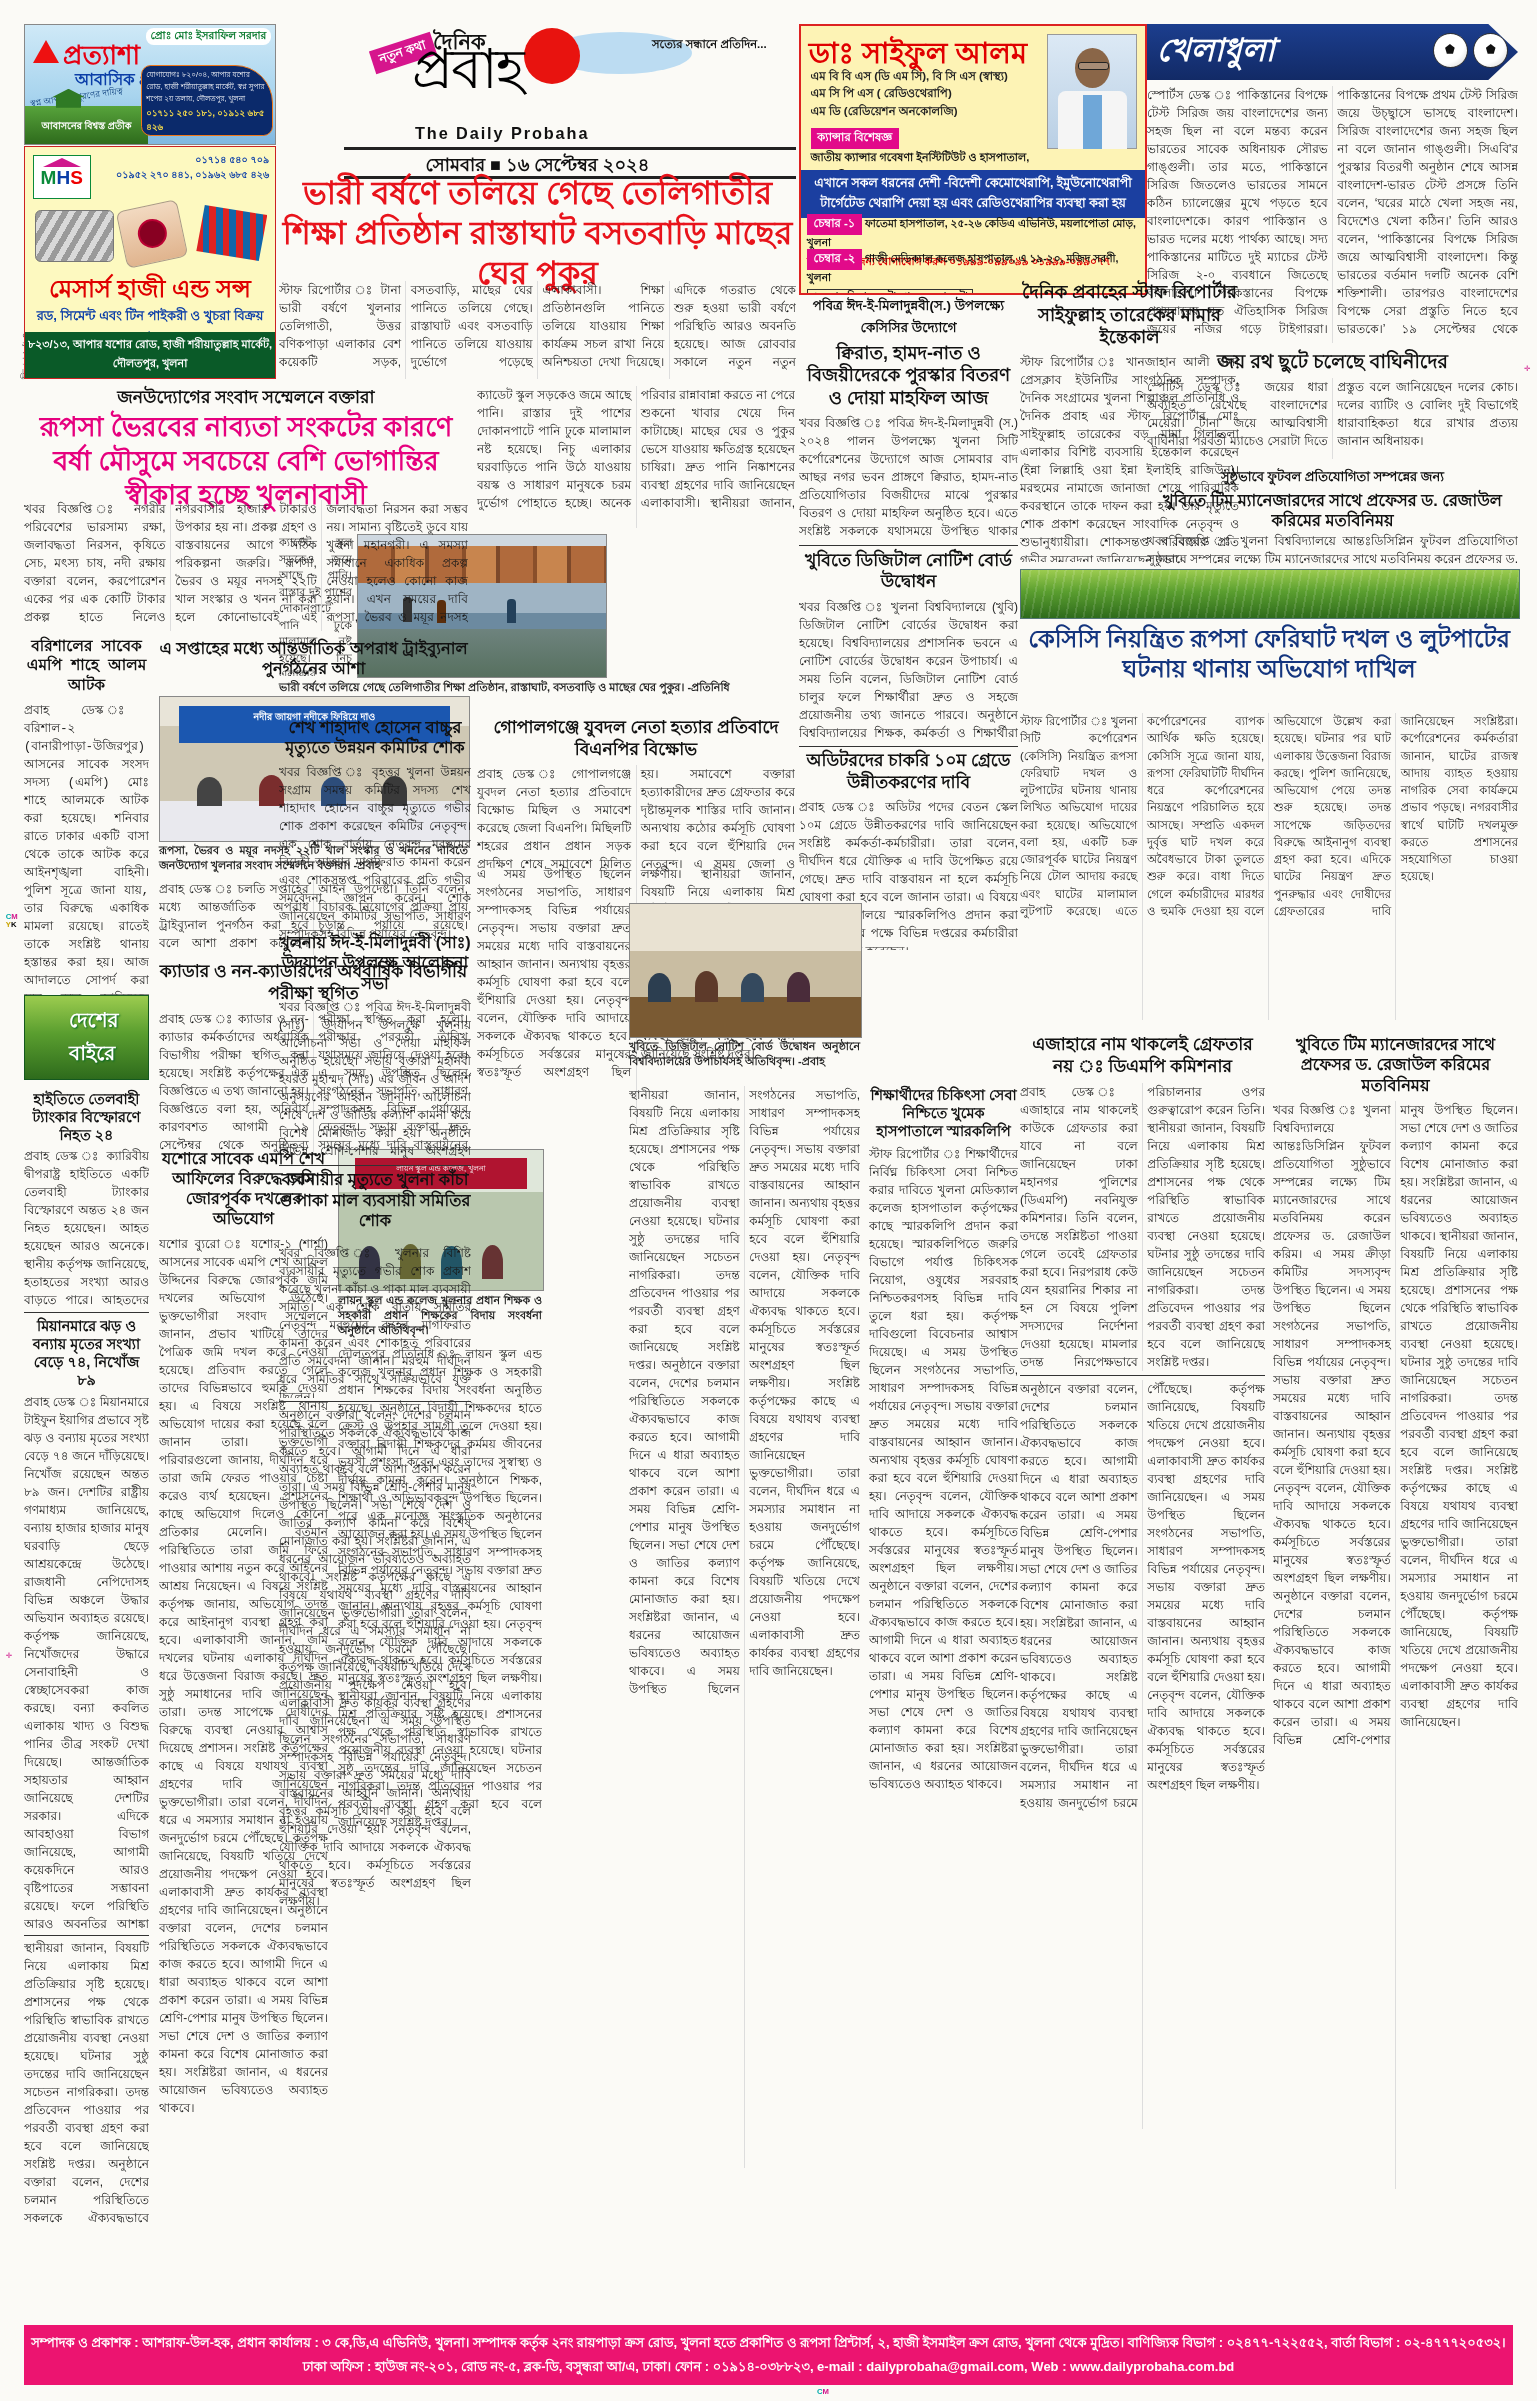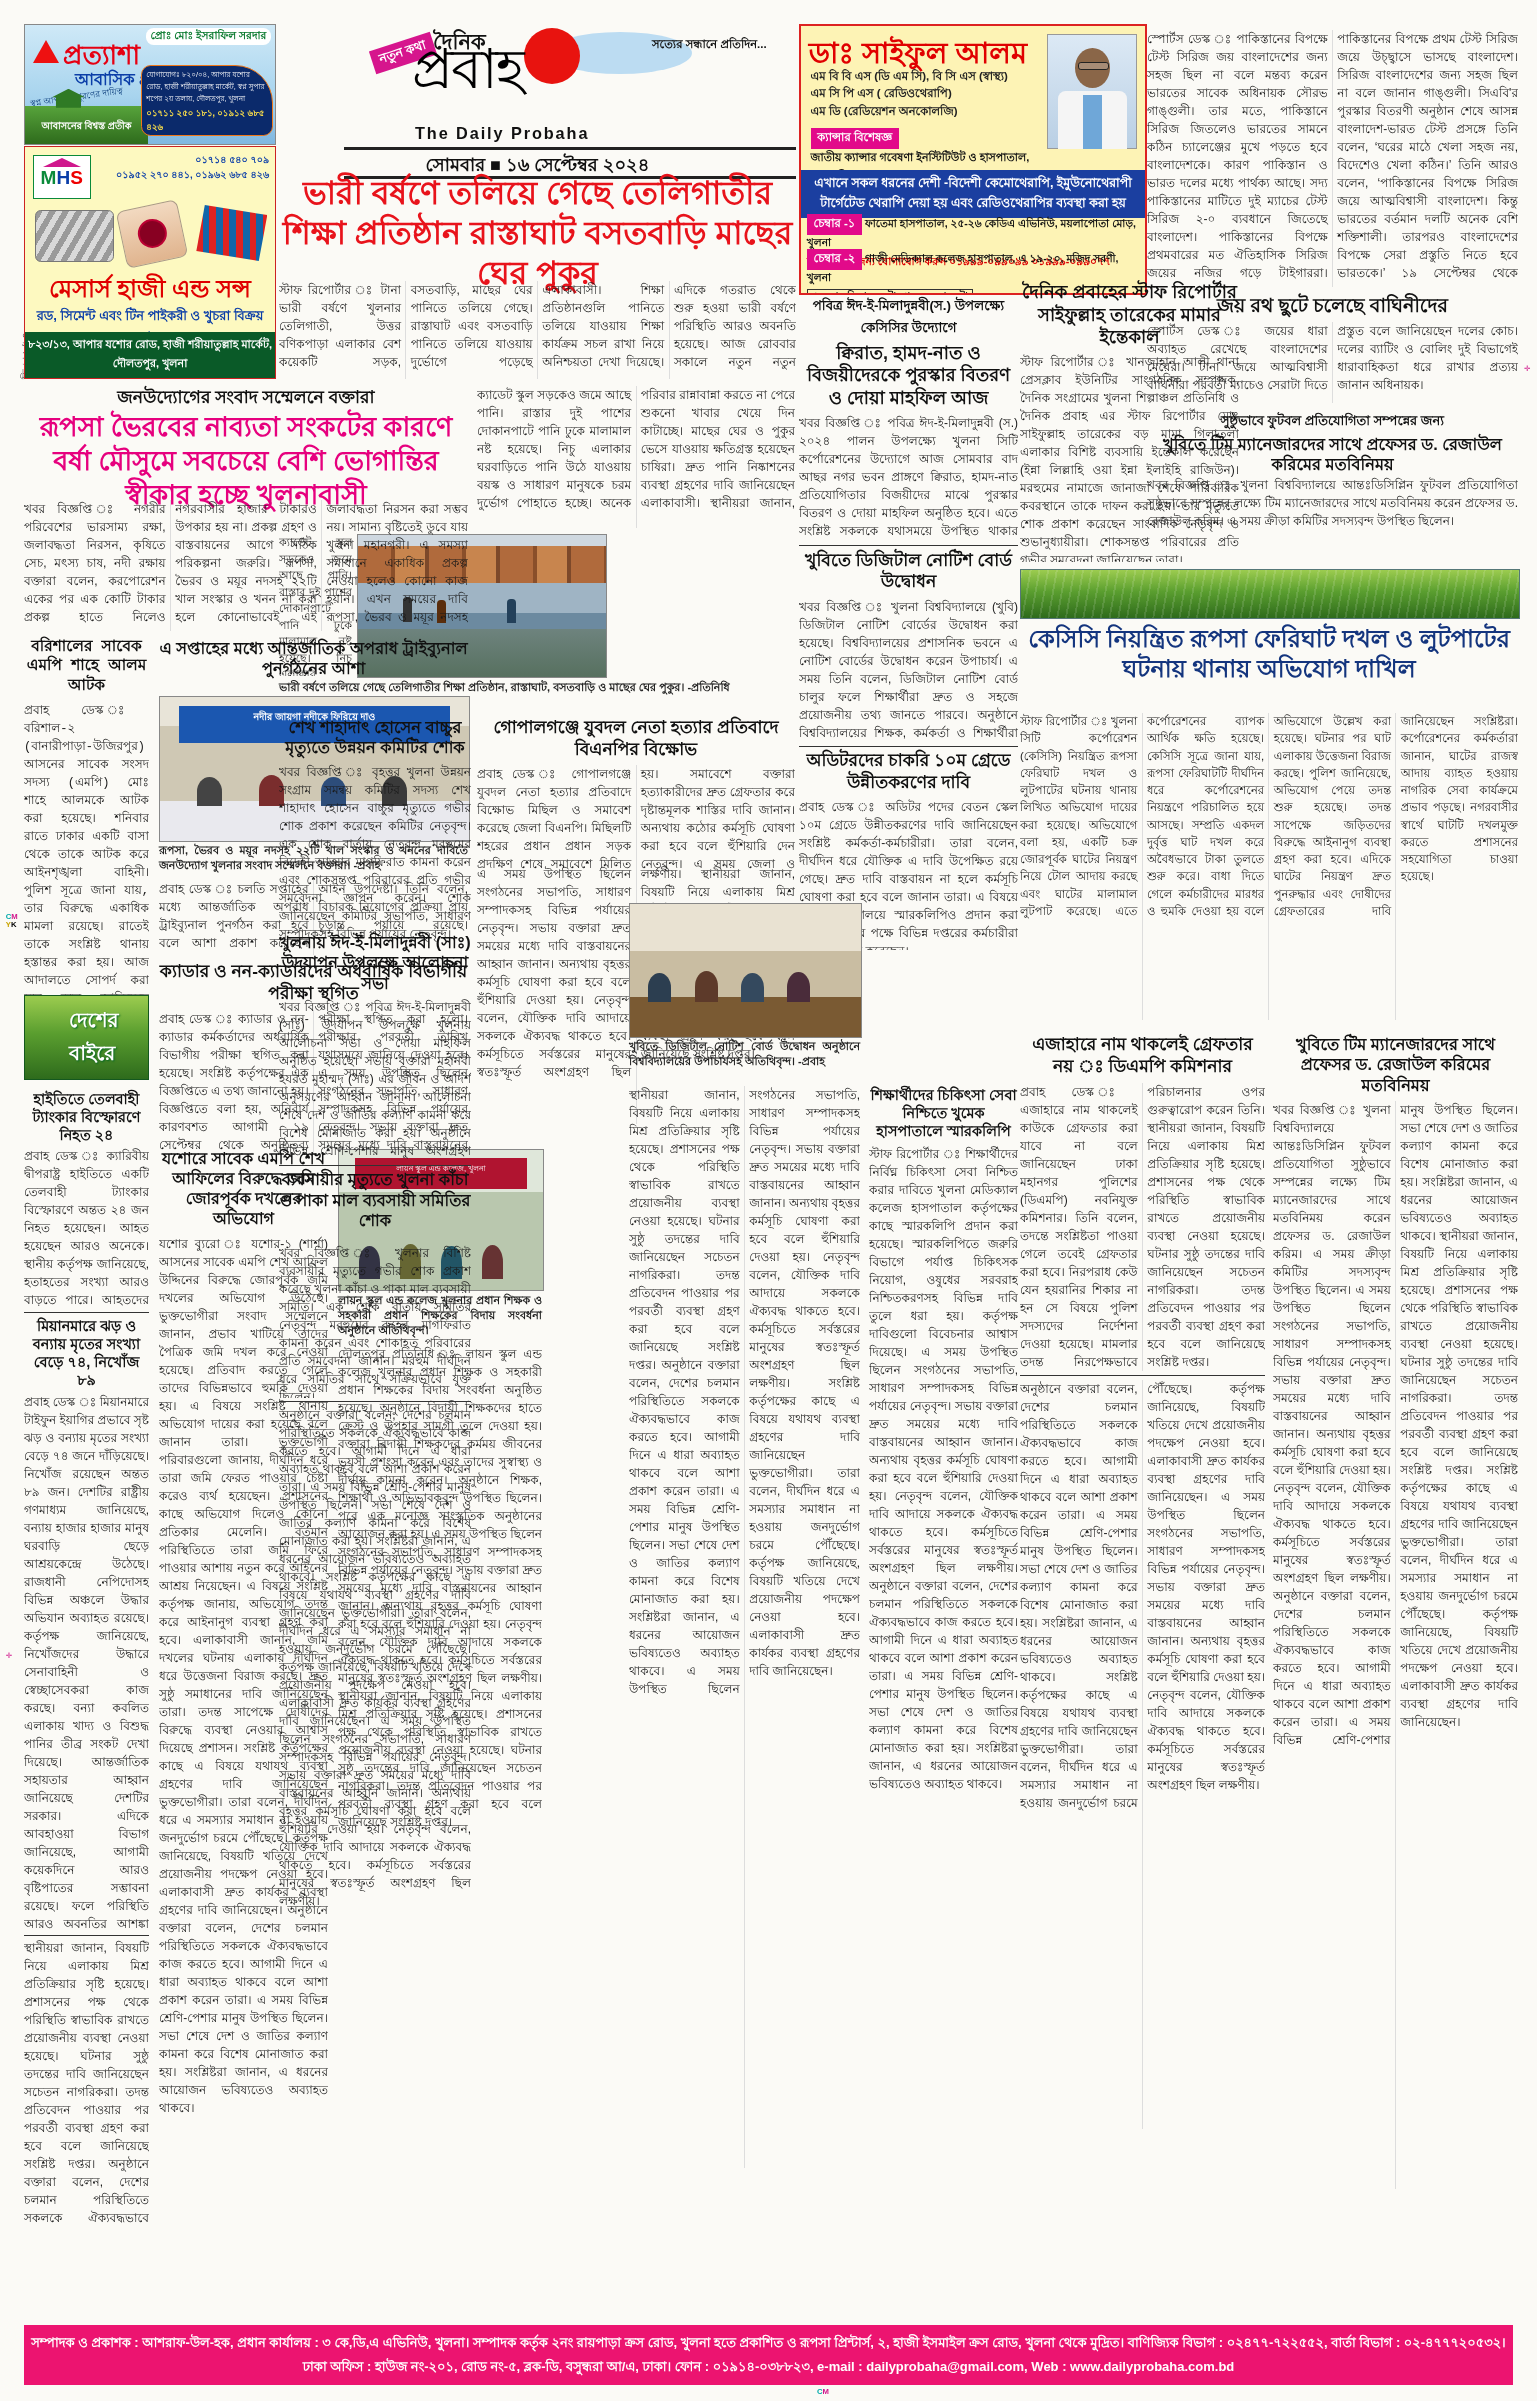--- a/index.html
+++ b/index.html
@@ -104,20 +104,24 @@
   </div>
   <div style="position:absolute;left:5.8px;top:223px;font-size:10.6px;">
     <span class="pill">চেম্বার -২</span>
     <span style="font-weight:bold;">গাজী মেডিক্যাল কলেজ হাসপাতাল, এ ১৯-২০, মজিদ সরণী, খুলনা</span>
     <div style="margin-top:1.9px;"><span style="border:1px solid #333;padding:0 3.8px;font-weight:bold;">শুক্রবার বিকাল ৪ টা থেকে সন্ধ্যা ৭ টা</span></div>
     
   </div>
 </div>
 
 <div class="abs" style="left:1147px;top:24px;width:371px;height:540px;">
+  <div class="sports-head" style="height:56px;padding:0 9.6px;clip-path:polygon(0 0,92% 0,100% 50%,92% 100%,0 100%);">
+    <span style="font-size:32px;font-weight:900;font-style:italic;">খেলাধুলা</span>
+    <span style="margin-left:auto;"><span class="ball"></span><span class="ball"></span></span>
+  </div>
   <div class="body-txt cols2" style="height:257px;margin-top:5.8px;">
     <span>স্পোর্টস ডেস্ক ঃ পাকিস্তানের বিপক্ষে টেস্ট সিরিজ জয় বাংলাদেশের জন্য সহজ ছিল না বলে মন্তব্য করেন ভারতের সাবেক অধিনায়ক সৌরভ গাঙ্গুলী। তার মতে, পাকিস্তানে সিরিজ জিতলেও ভারতের সামনে কঠিন চ্যালেঞ্জের মুখে পড়তে হবে বাংলাদেশকে। কারণ পাকিস্তান ও ভারত দলের মধ্যে পার্থক্য আছে। সদ্য পাকিস্তানের মাটিতে দুই ম্যাচের টেস্ট সিরিজ ২-০ ব্যবধানে জিতেছে বাংলাদেশ। পাকিস্তানের বিপক্ষে প্রথমবারের মত ঐতিহাসিক সিরিজ জয়ের নজির গড়ে টাইগাররা। পাকিস্তানের বিপক্ষে প্রথম টেস্ট সিরিজ জয়ে উচ্ছ্বাসে ভাসছে বাংলাদেশ। সিরিজ বাংলাদেশের জন্য সহজ ছিল না বলে জানান গাঙ্গুলী। সিএবি'র পুরস্কার বিতরণী অনুষ্ঠান শেষে আসন্ন বাংলাদেশ-ভারত টেস্ট প্রসঙ্গে তিনি বলেন, ‘ঘরের মাঠে খেলা সহজ</span> <span>নয়, বিদেশেও খেলা কঠিন।’ তিনি আরও বলেন, ‘পাকিস্তানের বিপক্ষে সিরিজ জয়ে আত্মবিশ্বাসী বাংলাদেশ। কিন্তু ভারতের বর্তমান দলটি অনেক বেশি শক্তিশালী। তারপরও বাংলাদেশের বিপক্ষে সেরা প্রস্তুতি নিতে হবে ভারতকে।’ ১৯ সেপ্টেম্বর থেকে চেন্নাইয়ে সিরিজের প্রথম টেস্ট খেলতে নামবে বাংলাদেশ-ভারত। চেন্নাইয়ের উইকেট নিয়ে জল্পনা-কল্পনা শুরু হয়ে গিয়েছে। সাধারণত ঘরের মাঠের সিরিজে স্পিন সহায়ক উইকেটেই তৈরি করে ভারত।</span>
   </div>
   <div class="hl" style="font-size:19px;margin:7.7px 29px 3.8px;">জয় রথ ছুটে চলেছে বাঘিনীদের</div>
   <div class="body-txt cols2" style="height:81px;">স্পোর্টস ডেস্ক ঃ জয়ের ধারা অব্যাহত রেখেছে বাংলাদেশের মেয়েরা। টানা জয়ে আত্মবিশ্বাসী বাঘিনীরা পরবর্তী ম্যাচেও সেরাটা দিতে প্রস্তুত বলে জানিয়েছেন দলের কোচ। দলের ব্যাটিং ও বোলিং দুই বিভাগেই ধারাবাহিকতা ধরে রাখার প্রত্যয় জানান অধিনায়ক।</div>
   <div class="kicker" style="font-size:13px;margin-top:7.7px;">সুষ্ঠুভাবে ফুটবল প্রতিযোগিতা সম্পন্নের জন্য</div>
   <div class="hl" style="font-size:16.3px;margin:1.9px 7.7px;">খুবিতে টিম ম্যানেজারদের সাথে প্রফেসর ড. রেজাউল করিমের মতবিনিময়</div>
   <div class="body-txt" style="height:50px;">খবর বিজ্ঞপ্তি ঃ খুলনা বিশ্ববিদ্যালয়ে আন্তঃডিসিপ্লিন ফুটবল প্রতিযোগিতা সুষ্ঠুভাবে সম্পন্নের লক্ষ্যে টিম ম্যানেজারদের সাথে মতবিনিময় করেন প্রফেসর ড. রেজাউল করিম। এ সময় ক্রীড়া কমিটির সদস্যবৃন্দ উপস্থিত ছিলেন।</div>
 </div>
 

